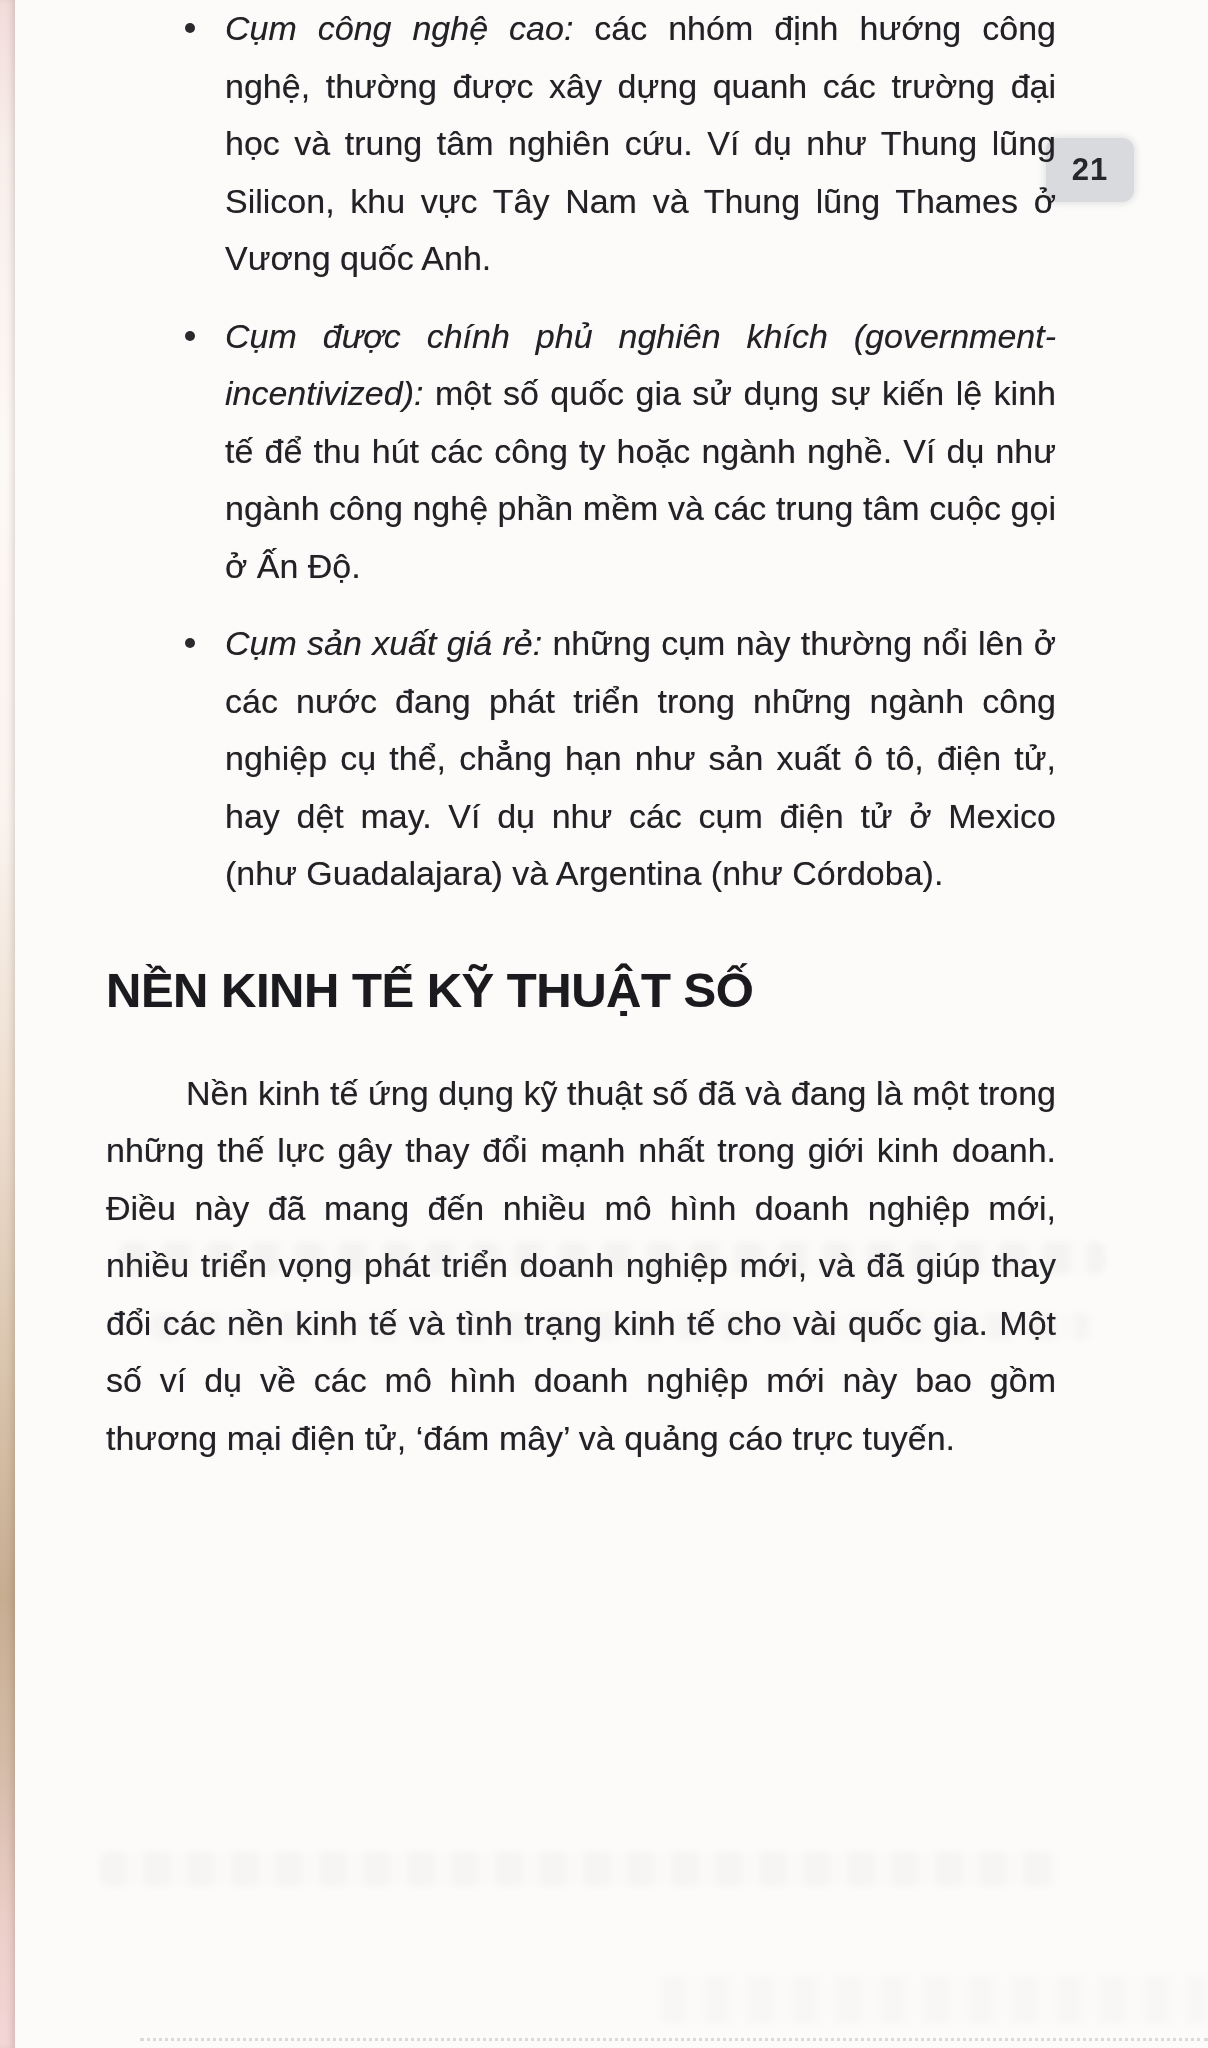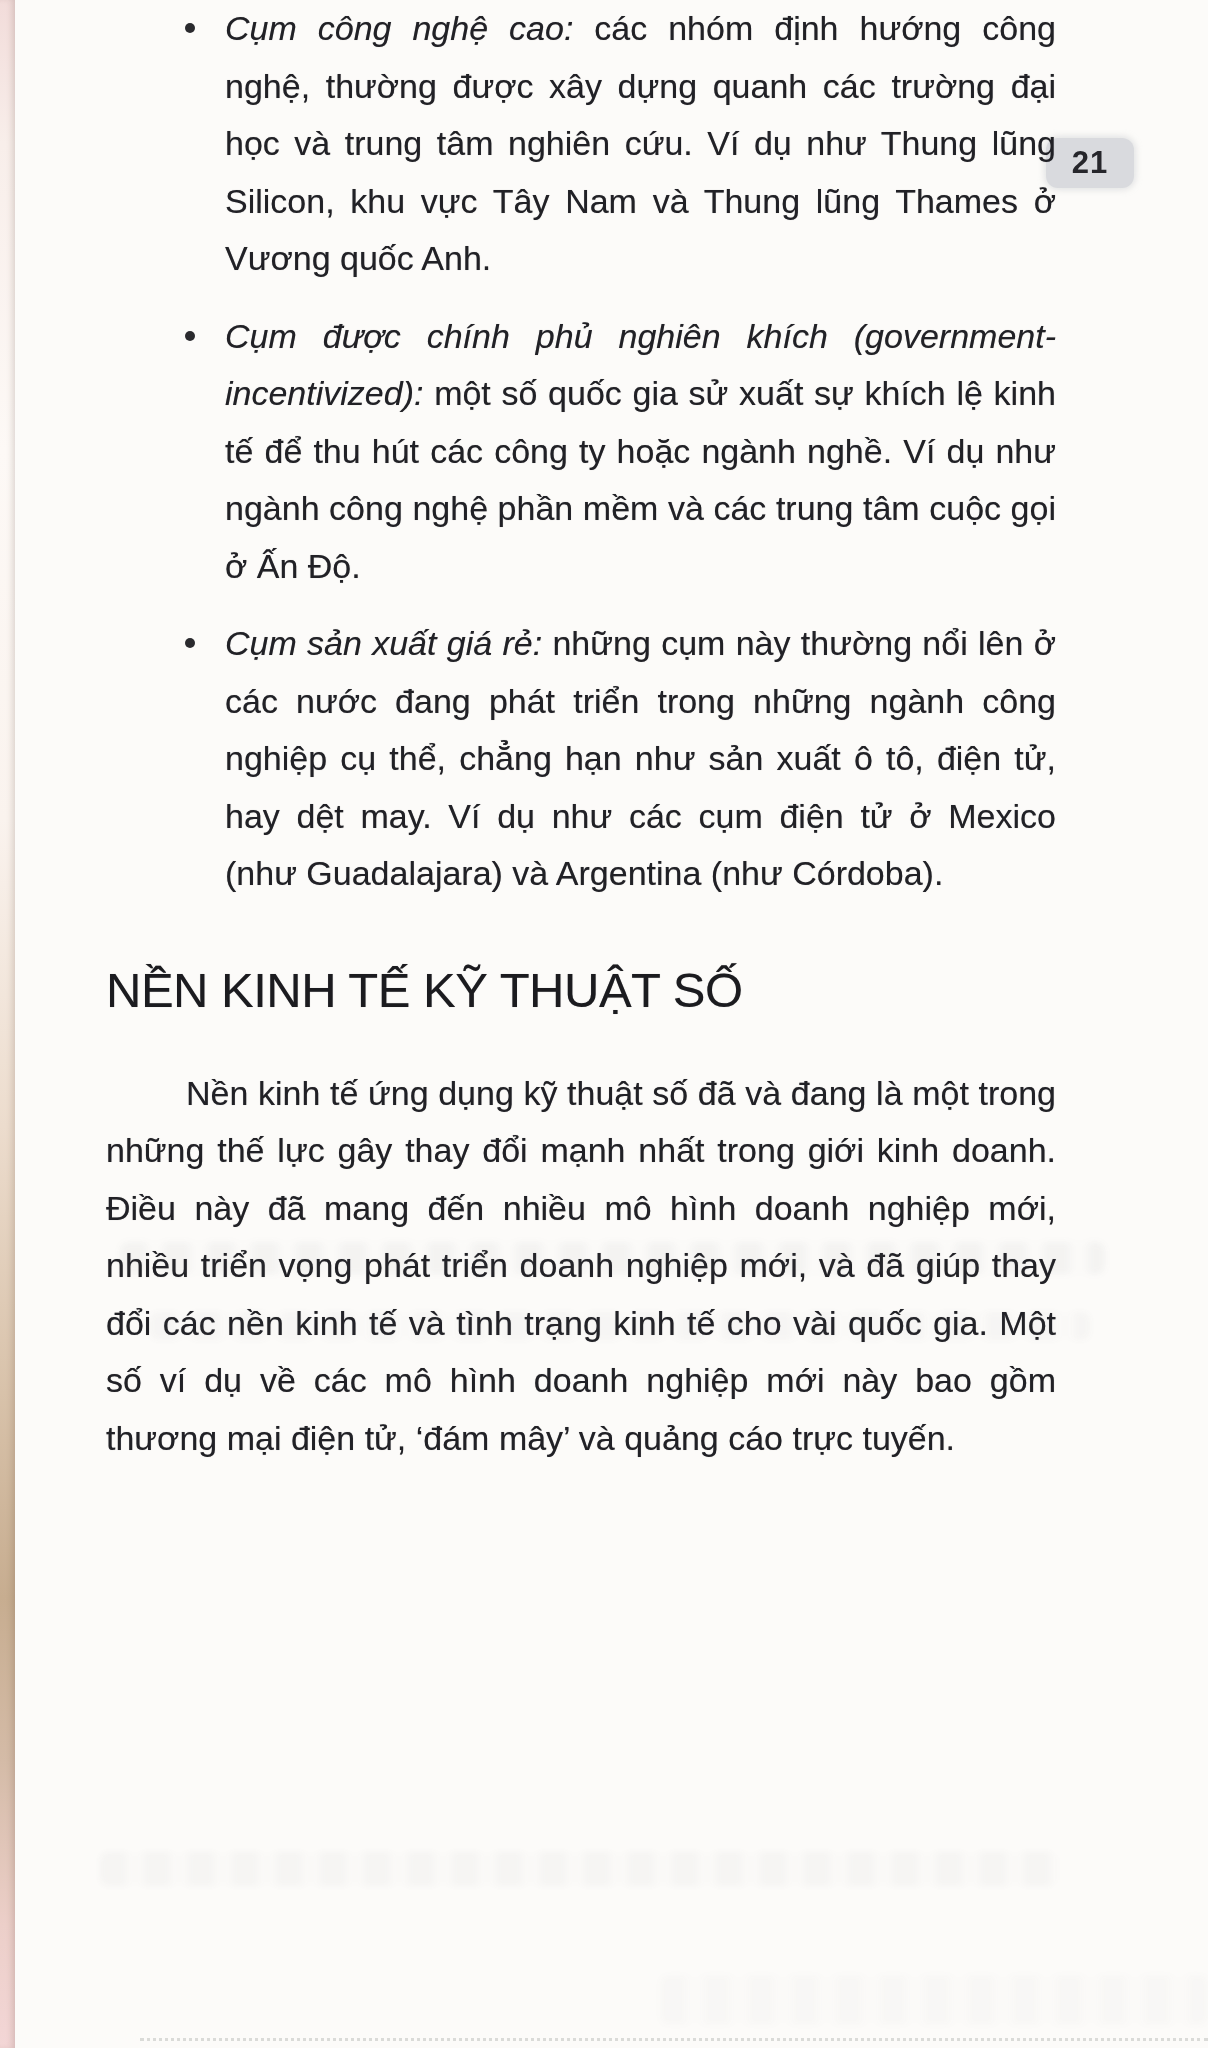--- a/index.html
+++ b/index.html
@@ -18,21 +18,21 @@
     position:absolute;left:0;top:0;width:15px;height:2048px;
     background:linear-gradient(to bottom,
       #f2dcda 0%, #f8eeea 7%, #fdf9f6 22%, #faf3ee 40%,
       #ecdccd 55%, #d8c2aa 68%, #c7ad90 78%, #d4bba7 86%,
       #eccfc9 94%, #f3d6d6 100%);
     box-shadow:inset -5px 0 7px -3px rgba(60,40,30,0.18);
   }
 
   
   .page-badge{
-    position:absolute;left:1046px;top:138px;width:88px;height:50px;
+    position:absolute;left:1046px;top:138px;width:88px;height:64px;
     background:#d9dade;border-radius:12px;
     display:flex;align-items:center;justify-content:center;
     box-shadow:0 0 6px 2px rgba(180,182,188,0.35);
   }
   .page-badge span{
     font-weight:bold;font-size:31px;color:#26262b;letter-spacing:1px;
   }
 
   .content{
     position:absolute;left:106px;top:0;width:950px;
@@ -49,21 +49,21 @@
   ul.cluster-list li .dot{
     position:absolute;left:-40px;top:23px;
     width:10px;height:10px;border-radius:50%;
     background:#2a2a2e;
   }
   .lead{font-style:italic;}
 
   h1.section-heading{
     margin:58px 0 0 0;
     font-size:49px;line-height:58px;
-    font-weight:400;letter-spacing:-0.5px;
+    font-weight:700;letter-spacing:-0.5px;
     text-align:left;
     color:#1b1b1f;
   }
 
   p.body-paragraph{
     margin:46px 0 0 0;
     text-indent:80px;
   }
 
   
@@ -99,21 +99,21 @@
 
     <ul class="cluster-list">
       <li>
         <span class="dot"></span>
         <span class="lead">Cụm công nghệ cao:</span>
         <span class="rest">các nhóm định hướng công nghệ, thường được xây dựng quanh các trường đại học và trung tâm nghiên cứu. Ví dụ như Thung lũng Silicon, khu vực Tây Nam và Thung lũng Thames ở Vương quốc Anh.</span>
       </li>
       <li>
         <span class="dot"></span>
         <span class="lead">Cụm được chính phủ nghiên khích (government-incentivized):</span>
-        <span class="rest">một số quốc gia sử xuất sự khích lệ kinh tế để thu hút các công ty hoặc ngành nghề. Ví dụ như ngành công nghệ phần mềm và các trung tâm cuộc gọi ở Ấn Độ.</span>
+        <span class="rest">một số quốc gia sử dụng sự kiến lệ kinh tế để thu hút các công ty hoặc ngành nghề. Ví dụ như ngành công nghệ phần mềm và các trung tâm cuộc gọi ở Ấn Độ.</span>
       </li>
       <li>
         <span class="dot"></span>
         <span class="lead">Cụm sản xuất giá rẻ:</span>
         <span class="rest">những cụm này thường nổi lên ở các nước đang phát triển trong những ngành công nghiệp cụ thể, chẳng hạn như sản xuất ô tô, điện tử, hay dệt may. Ví dụ như các cụm điện tử ở Mexico (như Guadalajara) và Argentina (như Córdoba).</span>
       </li>
     </ul>
 
     <h1 class="section-heading">NỀN KINH TẾ KỸ THUẬT SỐ</h1>
 

